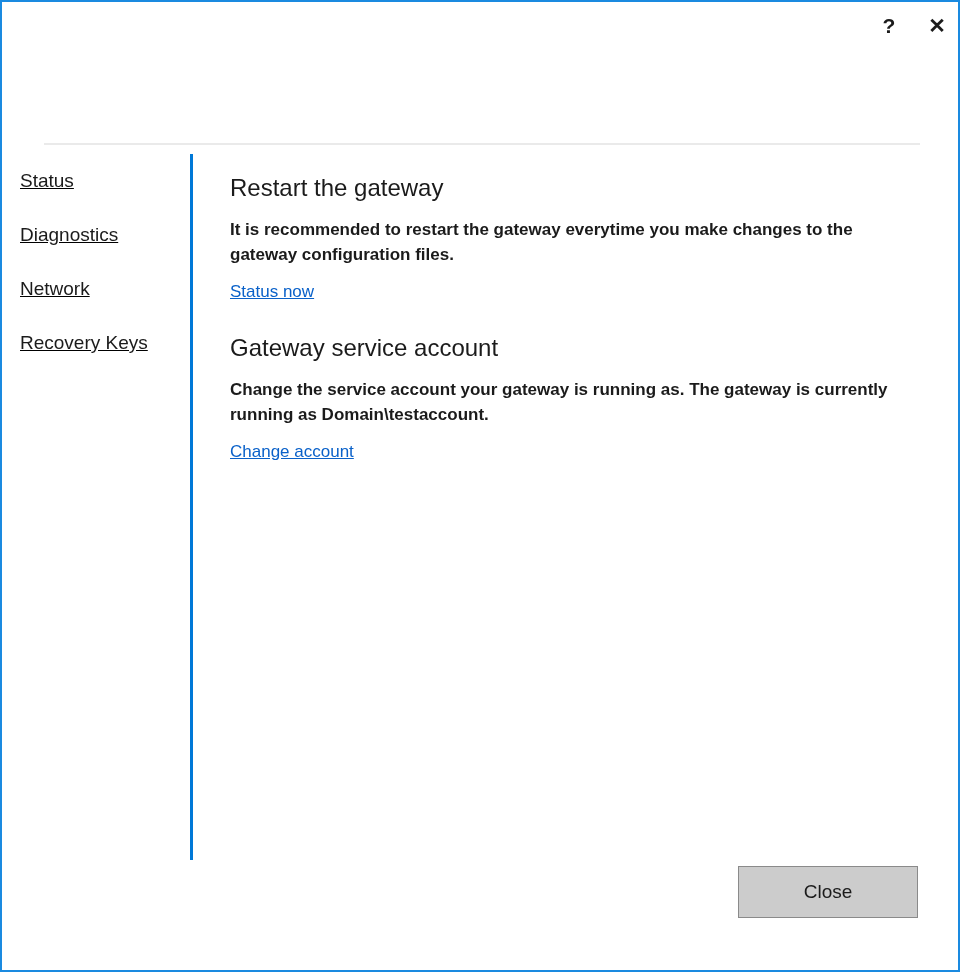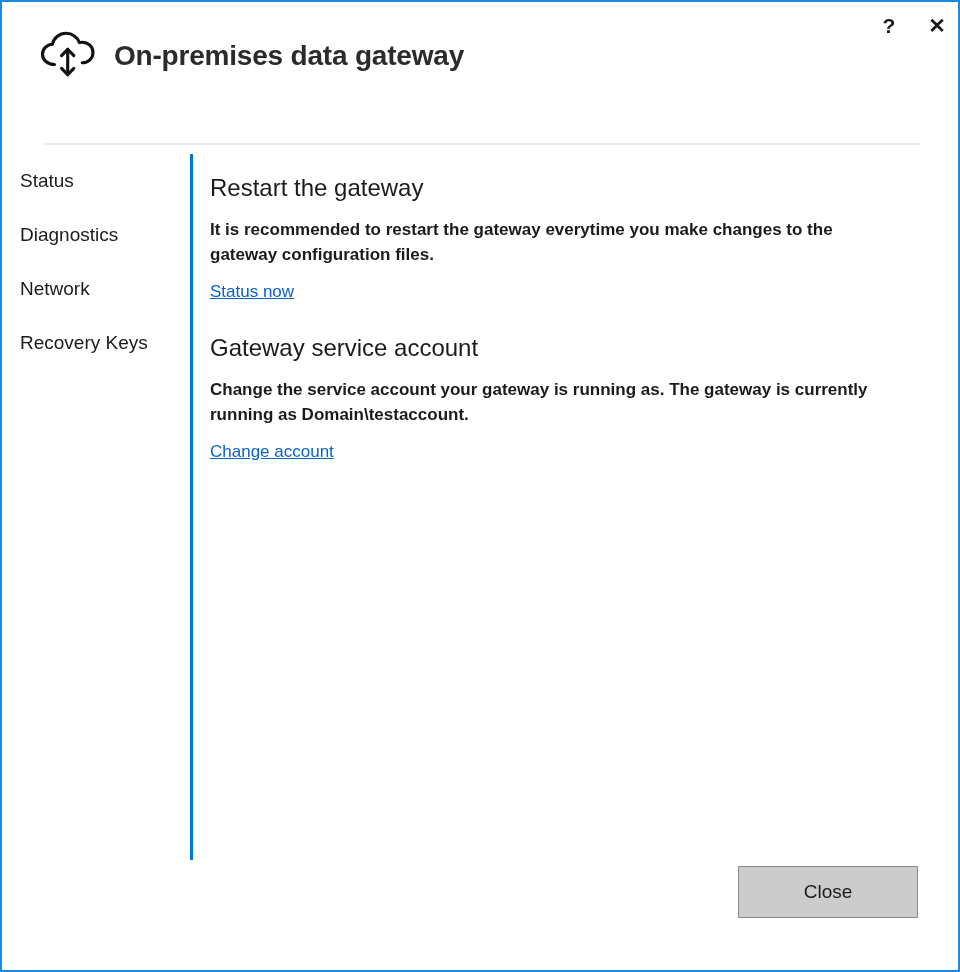--- a/index.html
+++ b/index.html
@@ -97,20 +97,21 @@
     top: 152px;
     right: 0;
     bottom: 0;
   }
 
   .sidebar {
     position: absolute;
     left: 0;
     top: 0;
     width: 206px;
+    text-decoration: underline;
   }
 
   .nav-item {
     box-sizing: border-box;
     height: 54px;
     display: flex;
     align-items: center;
     padding-left: 18px;
     font-size: 19px;
     color: #1b1b1b;
@@ -128,21 +129,21 @@
     left: 188px;
     top: 0;
     width: 3px;
     height: 706px;
     background: #0078d7;
   }
 
   
   .content {
     position: absolute;
-    left: 208px;
+    left: 228px;
     top: 20px;
     width: 700px;
   }
 
   .section + .section { margin-top: 32px; }
 
   .section-title {
     font-size: 24px;
     font-weight: 400;
     color: #1b1b1b;
@@ -196,31 +197,20 @@
 
 <div class="window">
 
   <div class="titlebar">
 
     <div class="caption-buttons">
       <button class="caption-btn">?</button>
       <button class="caption-btn">✕</button>
     </div>
 
-    <div class="brand">
-      <span class="brand-icon">
-        <svg viewBox="0 0 60 52" width="60" height="52" aria-hidden="true">
-          <path d="M16.5 34.5 C9.6 34.5 4.5 29.9 4.5 24.3 C4.5 19.0 8.8 14.6 14.4 14.2 C15.6 8.0 21.3 3.3 28.1 3.3 C34.3 3.3 39.6 7.2 41.4 12.6 C42.3 12.3 43.3 12.2 44.3 12.2 C50.2 12.2 55.0 16.8 55.0 22.5 C55.0 28.2 50.2 32.8 44.3 32.8" fill="none" stroke="#111111" stroke-width="3.1" stroke-linecap="round" stroke-linejoin="round"></path>
-          <line x1="29.7" y1="19.5" x2="29.7" y2="44.5" stroke="#111111" stroke-width="3.1" stroke-linecap="round"></line>
-          <polyline points="23.6,25.6 29.7,19.2 35.8,25.6" fill="none" stroke="#111111" stroke-width="3.1" stroke-linecap="round" stroke-linejoin="round"></polyline>
-          <polyline points="23.6,38.4 29.7,44.8 35.8,38.4" fill="none" stroke="#111111" stroke-width="3.1" stroke-linecap="round" stroke-linejoin="round"></polyline>
-        </svg>
-      </span>
-      <span class="brand-title">On-premises data gateway</span>
-    </div>
 
     <div class="header-rule"></div>
   </div>
 
   <div class="body-area">
 
     <nav class="sidebar">
       <div class="nav-item">Status</div>
       <div class="nav-item">Diagnostics</div>
       <div class="nav-item">Network</div>

